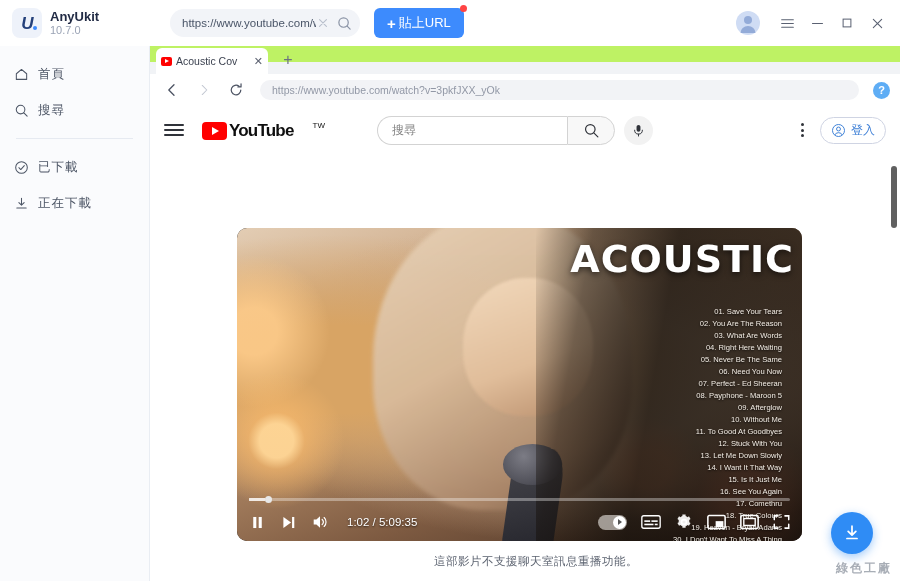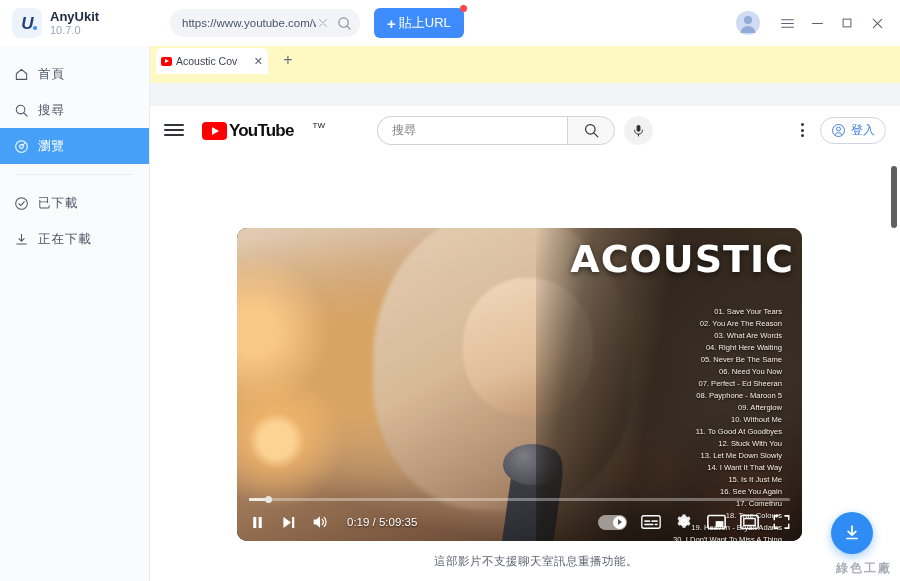--- a/index.html
+++ b/index.html
@@ -76,21 +76,21 @@
   .side-item .lbl { letter-spacing: 1px; }
   .side-sp1 { height: 10px; }
   .side-divider { height: 1px; background: #e6eaf1; margin: 10px 16px; }
   .side-icon { width: 15px; height: 15px; flex: 0 0 auto; }
 
   
   .browser {
     position: absolute; top: 46px; left: 150px; width: 750px; height: 535px;
     background: #f1f3f6;
   }
-  .tabstrip { height: 37px; position: relative; background: #fef9c3; }
+  .tabstrip { height: 16px; position: relative; background: #bef264; }
   .tab {
     position: absolute; left: 6px; top: 2px; width: 112px; height: 26px;
     background: #fff; border-radius: 6px 6px 0 0; display: flex; align-items: center;
     padding: 0 5px; gap: 4px; cursor: pointer;
   }
   .tab-fav { width: 11px; height: 9px; background: #ff0000; border-radius: 2px;
              display: flex; align-items: center; justify-content: center; flex: 0 0 auto; }
   .tab-fav .tri { width: 0; height: 0; border-left: 4px solid #fff;
                   border-top: 2.5px solid transparent; border-bottom: 2.5px solid transparent; margin-left:1px;}
   .tab-title { font-size: 10.5px; color: #3c4椅椅250; color:#3c4250; white-space: nowrap; overflow: hidden; flex: 1; }
@@ -355,30 +355,20 @@
     <div class="side-item">
       <span class="side-icon">
         <svg viewBox="0 0 16 16" width="15" height="15">
             <circle cx="7" cy="7" r="4.6" stroke="currentColor" stroke-width="1.1" fill="none"></circle>
             <path d="M10.5 10.5 L14 14" stroke="currentColor" stroke-width="1.1" stroke-linecap="round"></path>
           </svg>
       </span>
       <span class="lbl">搜尋</span>
     </div>
 
-    <div class="side-item active">
-      <span class="side-icon">
-        <svg viewBox="0 0 16 16" width="15" height="15">
-            <circle cx="8" cy="8" r="6.2" stroke="currentColor" stroke-width="1.1" fill="none"></circle>
-            <circle cx="8" cy="8" r="2" stroke="currentColor" stroke-width="1.1" fill="none"></circle>
-            <path d="M9.4 6.6 L11.6 4.4" stroke="currentColor" stroke-width="1.1" stroke-linecap="round"></path>
-          </svg>
-      </span>
-      <span class="lbl">瀏覽</span>
-    </div>
 
     <div class="side-divider"></div>
 
     <div class="side-item">
       <span class="side-icon">
         <svg viewBox="0 0 16 16" width="15" height="15">
             <circle cx="8" cy="8" r="6.2" stroke="currentColor" stroke-width="1.1" fill="none"></circle>
             <path d="M5.2 8.2 L7.2 10.2 L11 6" stroke="currentColor" stroke-width="1.1" fill="none" stroke-linecap="round" stroke-linejoin="round"></path>
           </svg>
       </span>
@@ -401,20 +391,40 @@
       <div class="tab">
         <span class="tab-fav">
             <span class="tri"></span>
           </span>
         <span class="tab-title">Acoustic Cov</span>
         <span class="tab-close">✕</span>
       </div>
       <div class="tab-new">+</div>
     </div>
 
+    <div class="navbar">
+      <div class="navbtn">
+        <svg viewBox="0 0 20 20" width="16" height="16">
+            <path d="M12.5 3.5 L6 10 L12.5 16.5" stroke="currentColor" stroke-width="1.6" fill="none" stroke-linecap="round" stroke-linejoin="round"></path>
+          </svg>
+      </div>
+      <div class="navbtn dis">
+        <svg viewBox="0 0 20 20" width="14" height="14">
+            <path d="M7.5 3.5 L14 10 L7.5 16.5" stroke="currentColor" stroke-width="1.5" fill="none" stroke-linecap="round" stroke-linejoin="round"></path>
+          </svg>
+      </div>
+      <div class="navbtn">
+        <svg viewBox="0 0 20 20" width="16" height="16">
+            <path d="M16 10 a6 6 0 1 1 -2.2 -4.6" stroke="currentColor" stroke-width="1.5" fill="none" stroke-linecap="round"></path>
+            <path d="M16.3 2.2 V6.2 H12.4" stroke="currentColor" stroke-width="1.5" fill="none" stroke-linecap="round" stroke-linejoin="round"></path>
+          </svg>
+      </div>
+      <div class="addr">https://www.youtube.com/watch?v=3pkfJXX_yOk</div>
+      <div class="help-ic">?</div>
+    </div>
 
     <div class="ytpage">
 
       <div class="ythead">
         <div class="burger">
           <span></span>
             <span></span>
             <span></span>
         </div>
         <div class="ytlogo">
@@ -507,21 +517,21 @@
                 <path d="M4 3.5 L13 10 L4 16.5 Z" fill="#fff"></path>
                 <rect x="14.2" y="3.5" width="2.6" height="13" fill="#fff"></rect>
               </svg>
           </div>
           <div class="cbtn">
             <svg viewBox="0 0 20 20" width="18" height="18">
                 <path d="M3 7.2 H6 L10 3.6 V16.4 L6 12.8 H3 Z" fill="#fff"></path>
                 <path d="M12.4 7.2 a4 4 0 0 1 0 5.6 M14.6 5 a7 7 0 0 1 0 10" stroke="#fff" stroke-width="1.3" fill="none" stroke-linecap="round"></path>
               </svg>
           </div>
-          <div class="ctime">0:19 / 5:09:35</div>
+          <div class="ctime">1:02 / 5:09:35</div>
           <div class="cspacer"></div>
           <div class="toggle">
             <div class="knob2">
                 <span class="t"></span>
               </div>
           </div>
           <div class="cbtn">
             <svg viewBox="0 0 24 18" width="20" height="16">
                 <rect x="1" y="1.5" width="22" height="15" rx="2.4" fill="none" stroke="#fff" stroke-width="1.6"></rect>
                 <rect x="4" y="7" width="7" height="1.9" fill="#fff"></rect>

